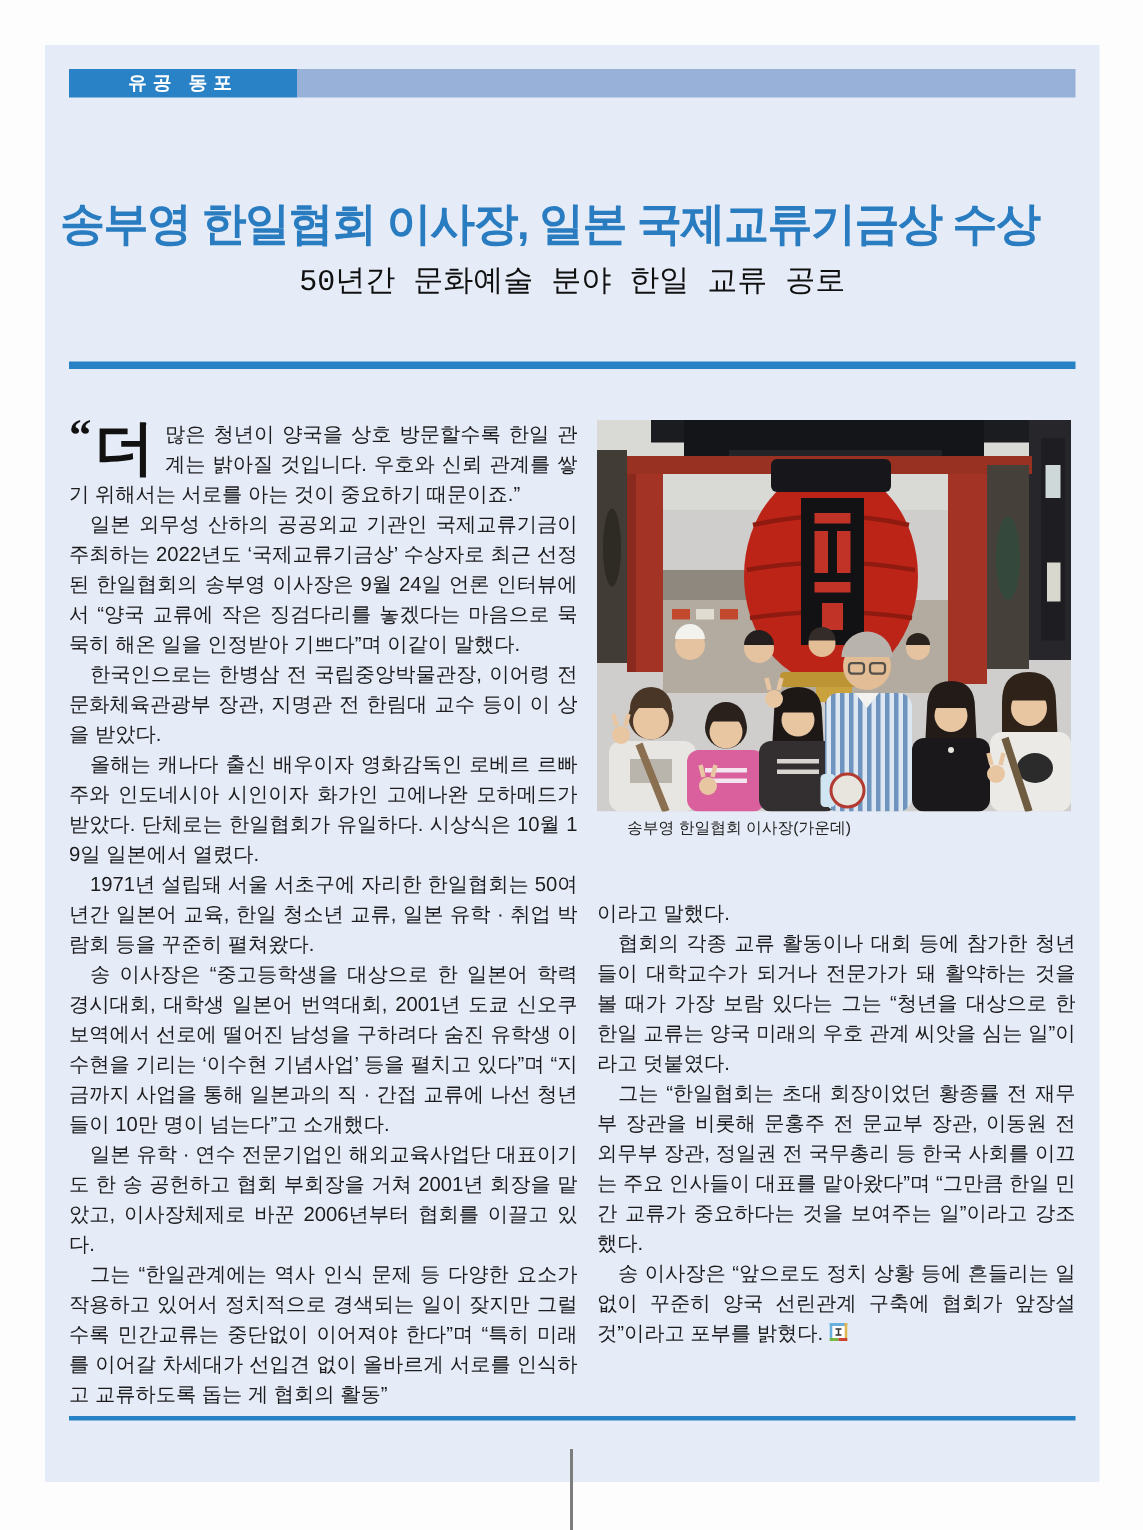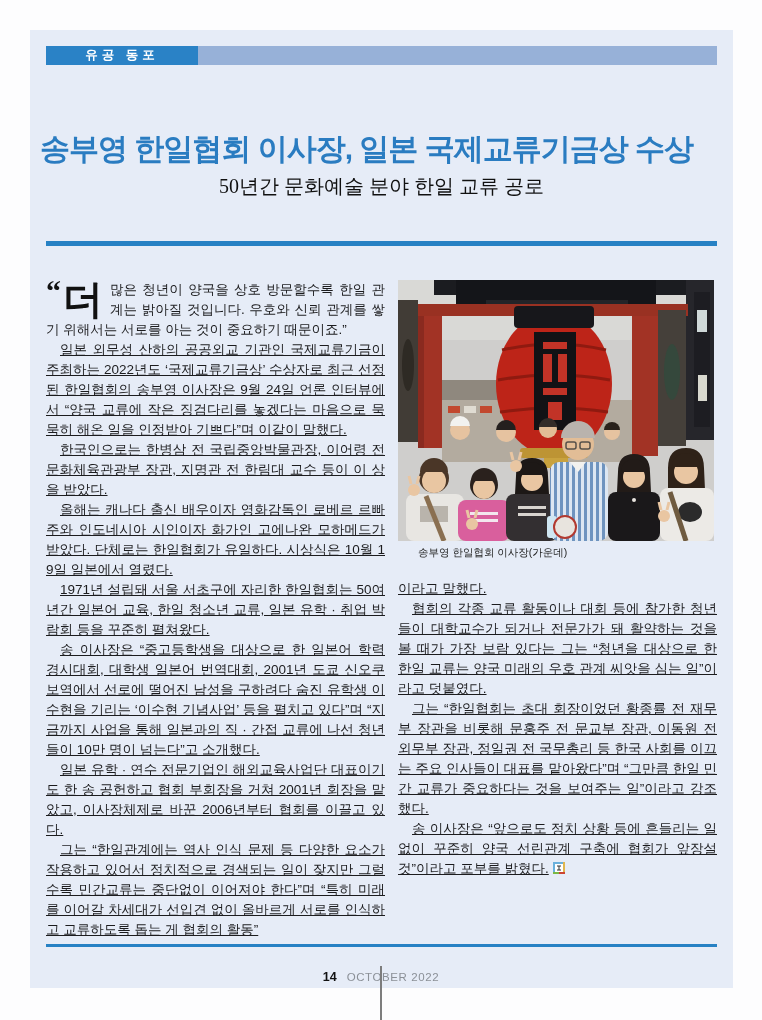--- a/index.html
+++ b/index.html
@@ -10,41 +10,41 @@
   
   .hdr{position:absolute;left:16px;right:16px;top:16px;height:19px;display:flex;}
   .hdr-tab{width:152px;background:#2a82c6;color:#ffffff;font-size:12.5px;font-weight:bold;
            letter-spacing:4px;display:flex;align-items:center;justify-content:center;}
   .hdr-bar{flex:1;background:#97b1d8;}
 
   
   .title{position:absolute;left:10px;right:10px;top:99px;color:#2a7cc1;
          font-size:30px;font-weight:bold;letter-spacing:-1px;}
   .subtitle{position:absolute;left:16px;right:16px;top:143px;text-align:center;color:#101010;
-            font-family:Liberation Serif, serif;font-size:20px;}
+            font-family:Liberation Mono, monospace;font-size:20px;}
   .rule-top{position:absolute;left:16px;right:16px;top:211px;height:5px;background:#2781c4;}
   .rule-bottom{position:absolute;left:16px;right:16px;top:914px;height:3px;background:#2781c4;}
 
   
   .columns{position:absolute;left:16px;right:16px;top:250px;display:flex;gap:13px;}
   .col-left{width:339px;}
   .col-right{width:319px;}
   .body-text p{margin:0;font-size:13.5px;line-height:20px;text-align:justify;color:#1c1c1e;
                word-break:break-all;}
-  .para{text-indent:14px;text-decoration:underline;}
+  .para{text-indent:14px;}
   .para.noindent{text-indent:0;}
   .lead{text-indent:0;}
   .lead-quote{float:left;font-family:"Liberation Serif","DejaVu Serif",serif;
               font-size:30px;line-height:26px;font-weight:bold;margin:-2px 2px 0 0;color:#111;}
   .dropcap{float:left;font-size:40px;line-height:38px;font-weight:bold;margin:0 7px 0 0;color:#111;}
 
   
   .photo{display:block;width:316px;height:261px;}
   .caption{margin-top:5px;font-size:10.5px;color:#222;line-height:13px;margin-left:20px;}
-  .right-text{margin-top:20px;}
+  .right-text{margin-top:40px;}
   .endmark{display:inline-block;vertical-align:-1px;margin-left:4px;}
 
   
   .footer{position:absolute;left:0;top:970px;width:762px;display:flex;justify-content:center;
           align-items:baseline;gap:10px;}
   .footer-num{font-size:12.5px;font-weight:bold;color:#111;}
   .footer-issue{font-size:11.5px;color:#8b9097;letter-spacing:0.6px;}
   .footer-line{position:absolute;left:380px;top:966px;width:2px;height:54px;background:#7d7d7d;}
 </style>
 </head>
@@ -214,18 +214,14 @@
                 <rect x="2" y="2" width="8" height="8" fill="#ffffff"></rect>
                 <path d="M4 4 h4 M6 4 v4 M4 8 h4" stroke="#333" stroke-width="1" fill="none"></path>
               </svg></p>
         </div>
       </div>
     </div>
 
     <div class="rule-bottom"></div>
   </div>
 
-  <div class="footer">
-    <span class="footer-num">14</span>
-    <span class="footer-issue">OCTOBER 2022</span>
-  </div>
   <div class="footer-line"></div>
 </div>
 
 </body></html>

